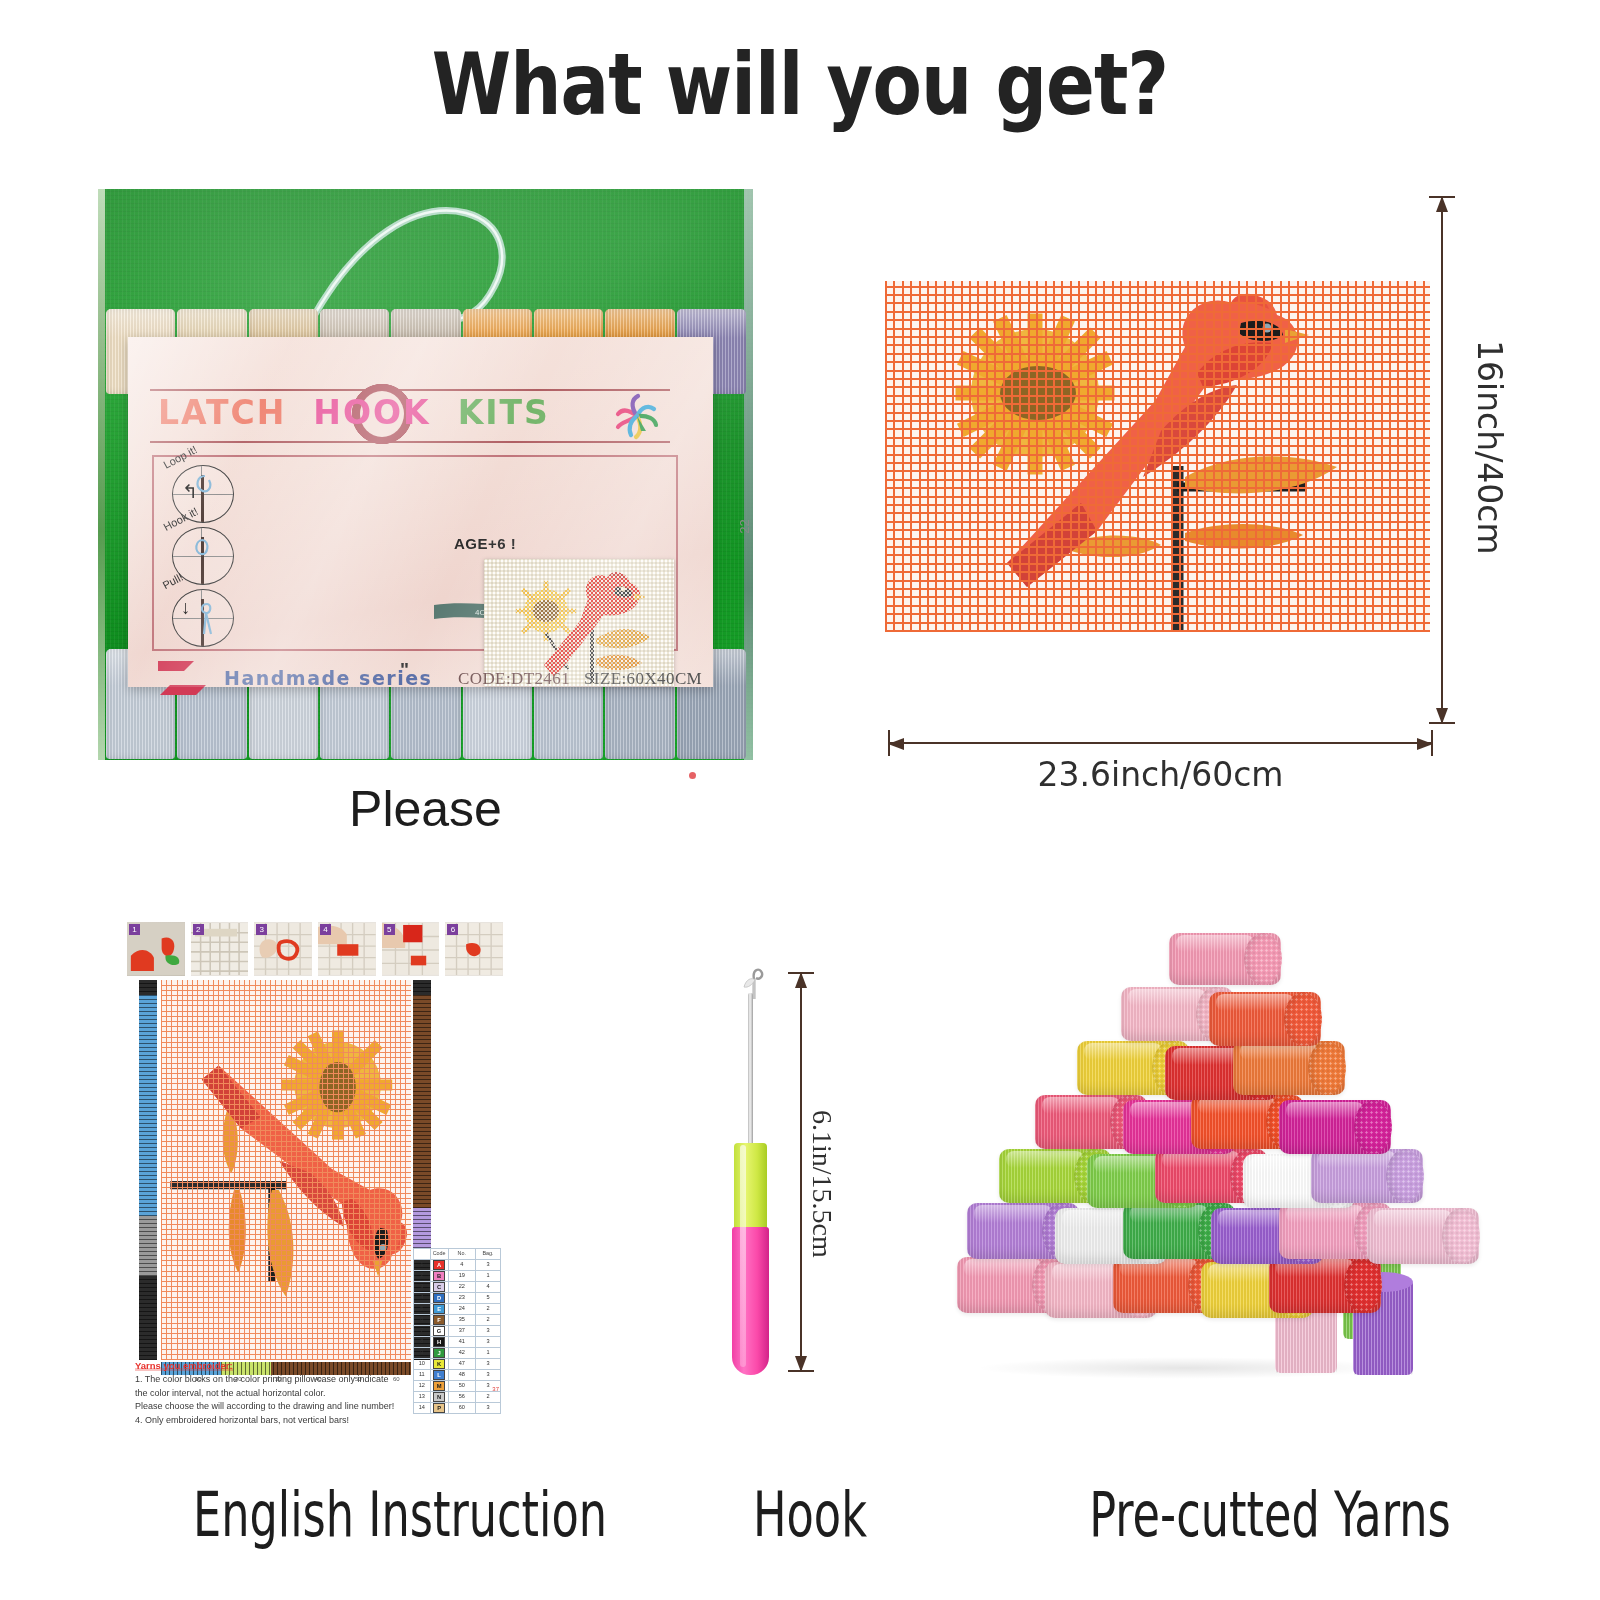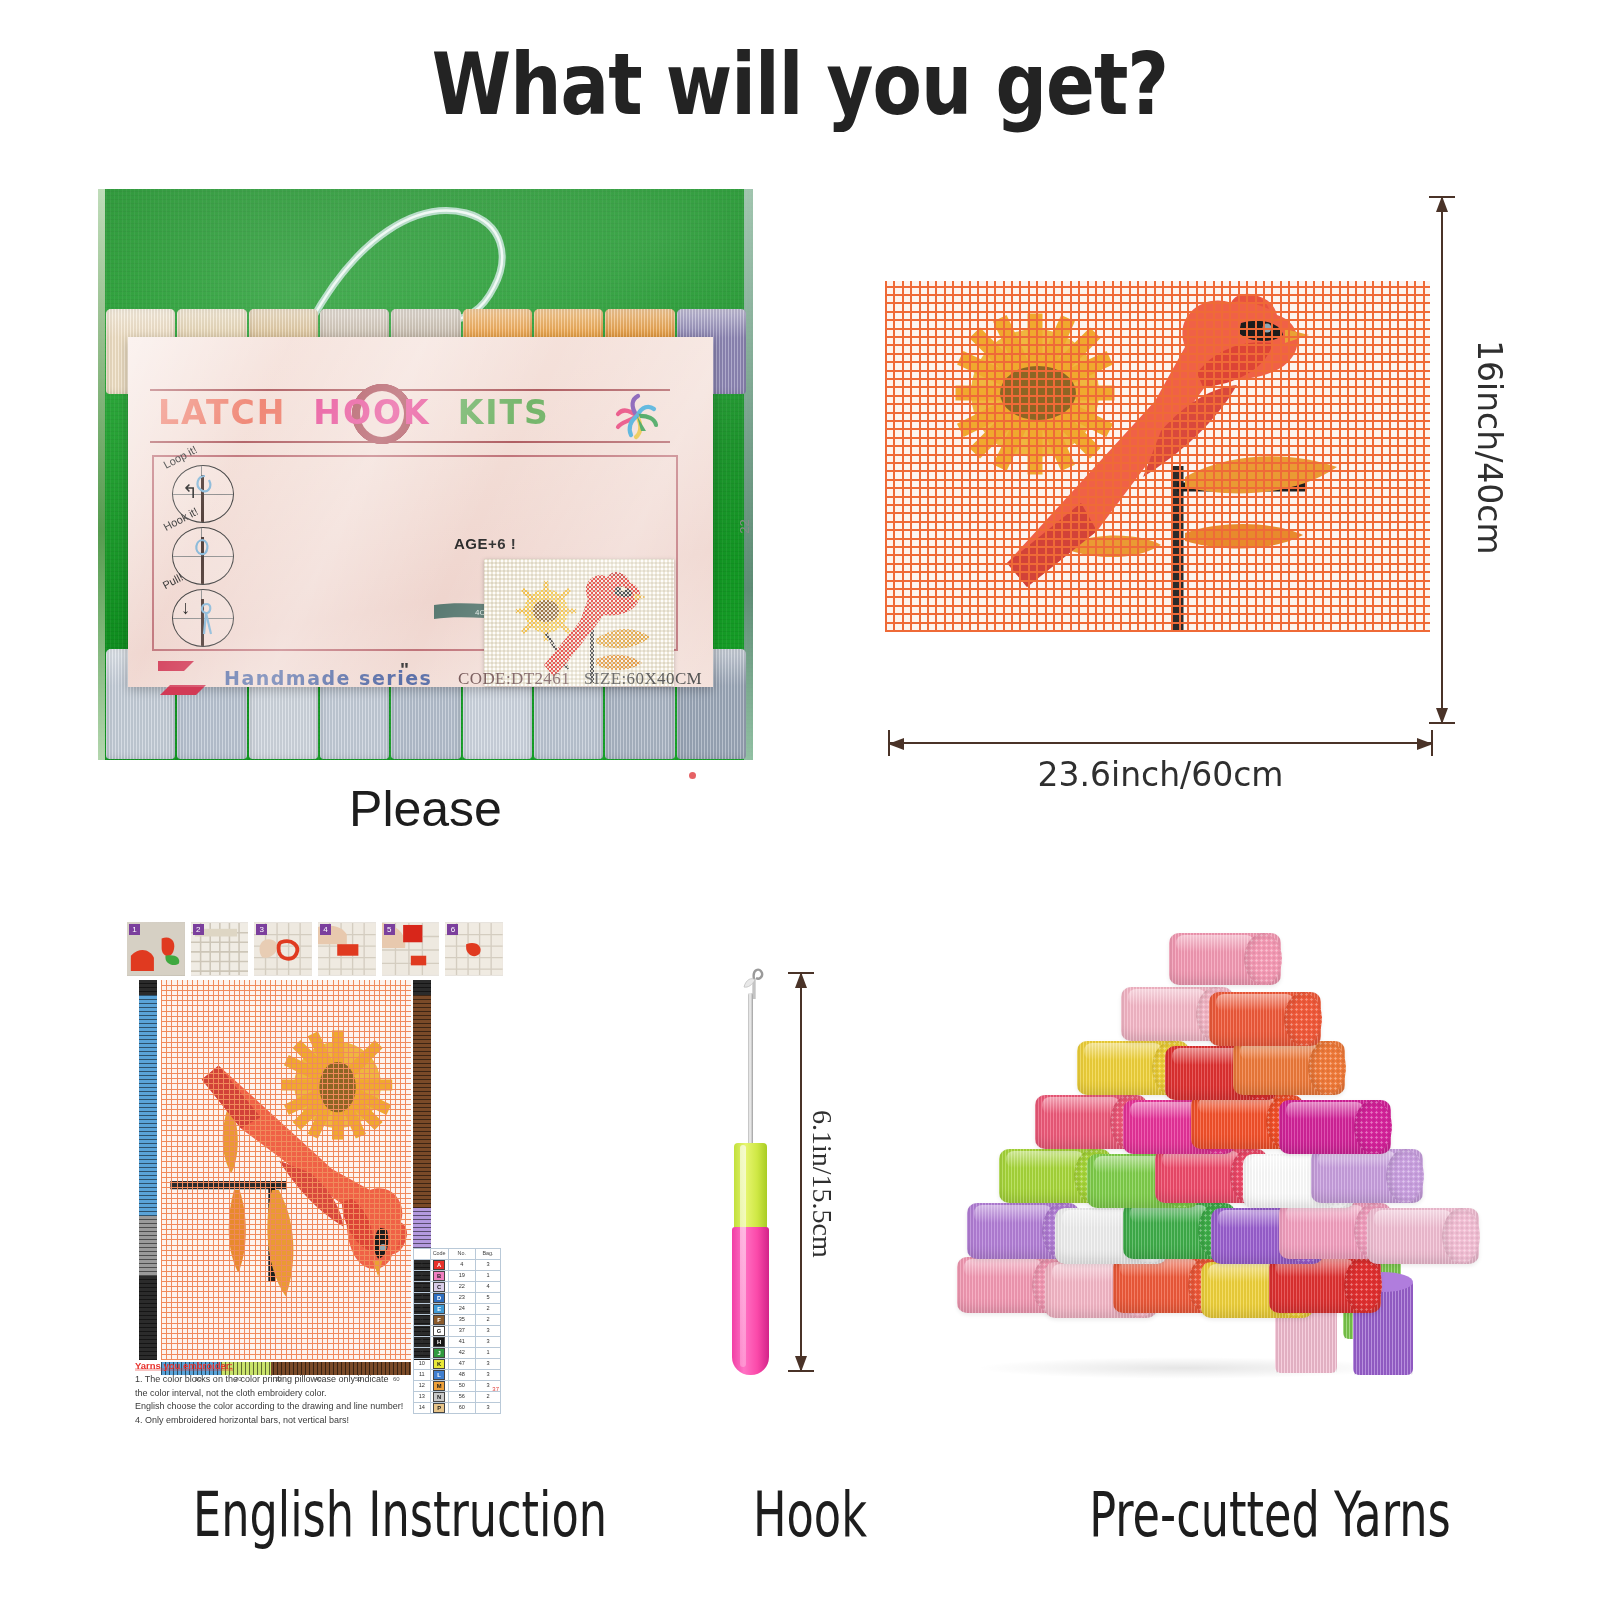--- a/index.html
+++ b/index.html
@@ -754,22 +754,22 @@
             <td class="bag">3</td>
           </tr>
         </tbody>
     </table>
     <div class="legend-total">37</div>
   </div>
 
   <div class="before">
     <div class="before-h">Yarns you embroider:</div>
     <div class="before-l">1. The color blocks on the color printing pillowcase only indicate</div>
-    <div class="before-l">the color interval,  not the cloth embroidery color.</div>
-    <div class="before-l"> English choose the color according to the drawing and line number!</div>
+    <div class="before-l">the color interval,  not the actual horizontal color.</div>
+    <div class="before-l"> Please choose the will according to the drawing and line number!</div>
     <div class="before-l">4. Only embroidered horizontal bars, not vertical bars!</div>
   </div>
 </div>
 
 <div class="caption cond" style="left:60px;top:1478px;width:680px;font-size:62px;">English Instruction</div>
 
 <div class="hook-wrap">
   <svg class="hook-latch" viewBox="0 0 30 36">
     <path d="M16 34 L16 14" stroke="#c4c4c4" stroke-width="3.4" fill="none"></path>
     <path d="M16 14 C14 4 22 2 24 8 C25 12 21 15 18 13" stroke="#9a9a9a" stroke-width="2.4" fill="none"></path>

